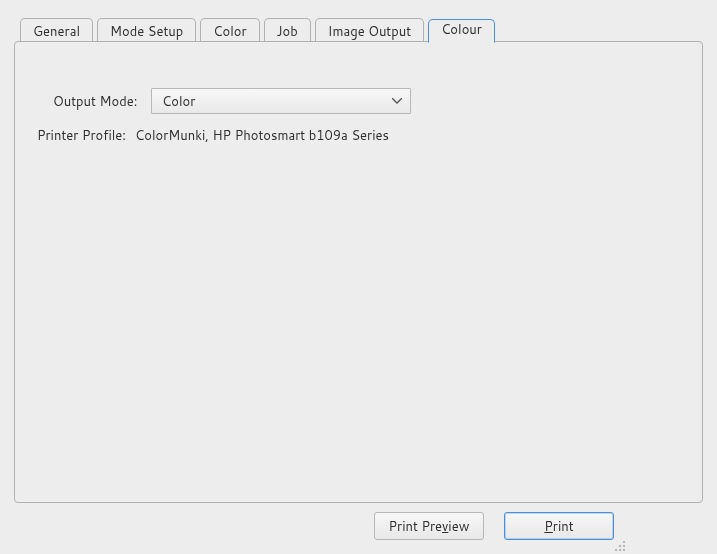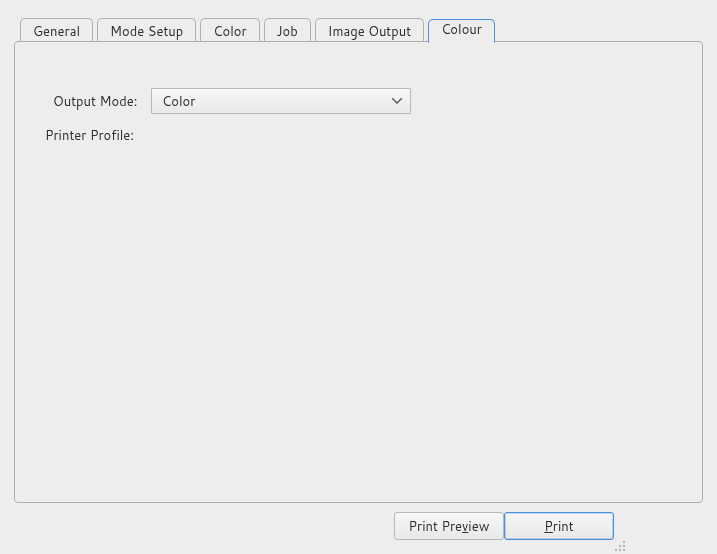--- a/index.html
+++ b/index.html
@@ -84,21 +84,21 @@
     display: flex;
     align-items: center;
   }
 
   .row-output {
     left: 18px;
     top: 46px;
     margin-left: 20px;
   }
   .row-profile {
-    left: 30px;
+    left: 22px;
     top: 84px;
   }
 
   .label {
     color: #2e2e2e;
     white-space: nowrap;
   }
 
   .label-col {
     width: 98px;
@@ -128,21 +128,21 @@
   .combo-arrow svg {
     display: block;
   }
 
   
   .button-row {
     position: absolute;
     right: 14px;
     bottom: 14px;
     display: flex;
-    gap: 0;
+    gap: 20px;
   }
 
   .btn {
     display: inline-flex;
     align-items: center;
     justify-content: center;
     width: 110px;
     height: 28px;
     border: 1px solid #b7b7b7;
     border-radius: 3px;
@@ -195,20 +195,21 @@
           <span class="combo-arrow">
             <svg width="10" height="6" viewBox="0 0 10 6">
                 <path d="M0 0 L5 5 L10 0" fill="none" stroke="#555" stroke-width="1.3"></path>
               </svg>
           </span>
         </div>
       </div>
 
       <div class="row row-profile">
         <span class="label label-col">Printer Profile:</span>
+        <span class="label">ColorMunki, HP Photosmart b109a Series</span>
       </div>
 
     </div>
   </div>
 
   <div class="button-row">
     <div class="btn">
       <span><span>Print Pre</span><span class="mnemonic">v</span><span>iew</span></span>
     </div>
     <div class="btn default">

